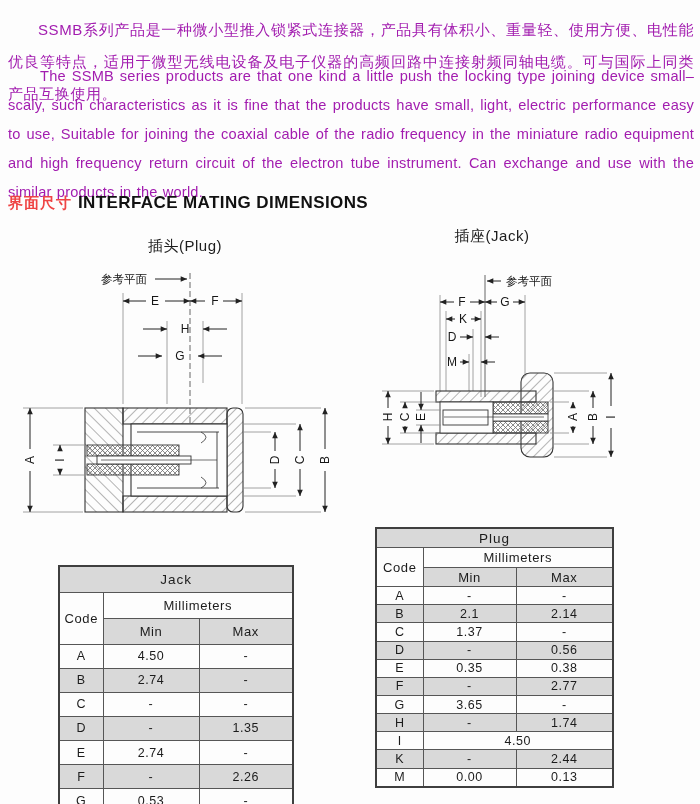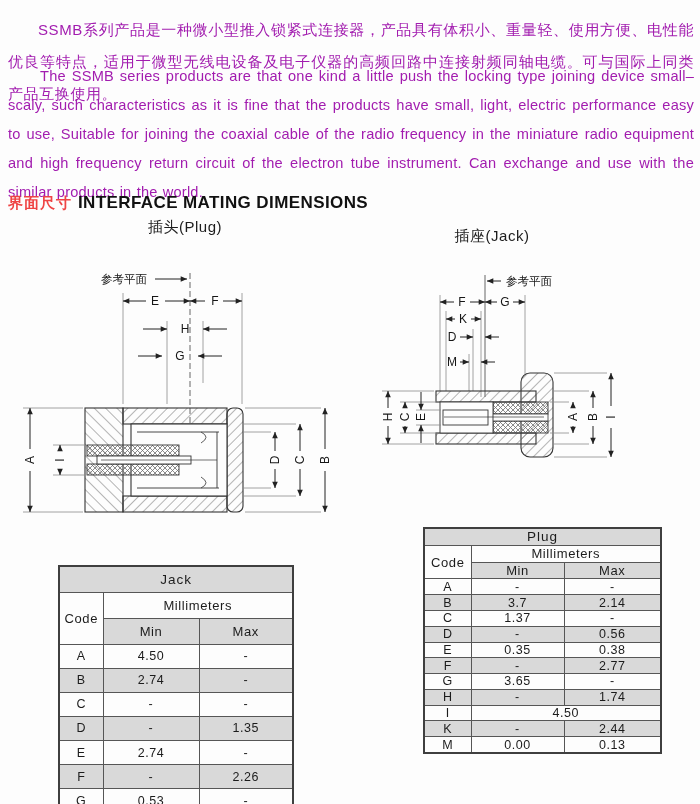--- a/index.html
+++ b/index.html
@@ -28,41 +28,41 @@
     text-indent:2.2em; text-align:justify;
     word-spacing:1px; letter-spacing:0.2px;
   }
 
   
   .section-heading { left:8px; top:193px; white-space:nowrap; }
   .section-heading .zh { font-size:15px; font-weight:bold; color:#ef4444; letter-spacing:1px; }
   .section-heading .en { font-size:17px; font-weight:bold; color:#111; letter-spacing:0.4px; margin-left:6px;margin-top:36px; }
 
   .drawing-title { font-size:15px; color:#1d1d1d; text-align:center; letter-spacing:0.5px; }
-  .plug-title { left:105px; top:218px; width:160px; }
+  .plug-title { left:105px; top:237px; width:160px; }
   .jack-title { left:412px; top:227px; width:160px;text-align:center; }
 
   svg { position:absolute; overflow:visible; }
   .plug-svg { left:5px;  top:263px; }
   .jack-svg { left:378px; top:265px; }
   .dim { font:12px "Liberation Sans", sans-serif; fill:#161616; }
   .ref { font:11.5px "Liberation Sans", sans-serif; fill:#161616; }
 
   
   table {
     position:absolute;
     border-collapse:collapse;
     table-layout:fixed;
     background:#fdfdfd;
     font-size:12.5px;
     color:#1c1c1c;
     border:2px solid #3f3f3f;
   }
   .jack-table { left:58px; top:565px; width:234px; height:298px; }
-  .plug-table { left:375px; top:527px; width:237px; height:227px;margin-left:48px; }
+  .plug-table { left:375px; top:527px; width:237px; height:261px; }
   td {
     border:1.4px solid #565656;
     text-align:center; vertical-align:middle;
     padding:0;
     letter-spacing:0.6px;
   }
   td.title-cell { font-size:13.5px; letter-spacing:1px; }
   td.code-head, td.unit-head, td.minmax { font-size:13px; }
   .shaded { background:#d9d9d9; }
 </style>
@@ -332,21 +332,21 @@
       <td class="minmax shaded">Min</td>
       <td class="minmax shaded">Max</td>
     </tr>
   <tr>
         <td>A</td>
         <td>-</td>
         <td>-</td>
       </tr>
       <tr class="shaded">
         <td>B</td>
-        <td>3.7</td>
+        <td>2.1</td>
         <td>2.14</td>
       </tr>
       <tr>
         <td>C</td>
         <td>1.37</td>
         <td>-</td>
       </tr>
       <tr class="shaded">
         <td>D</td>
         <td>-</td>

